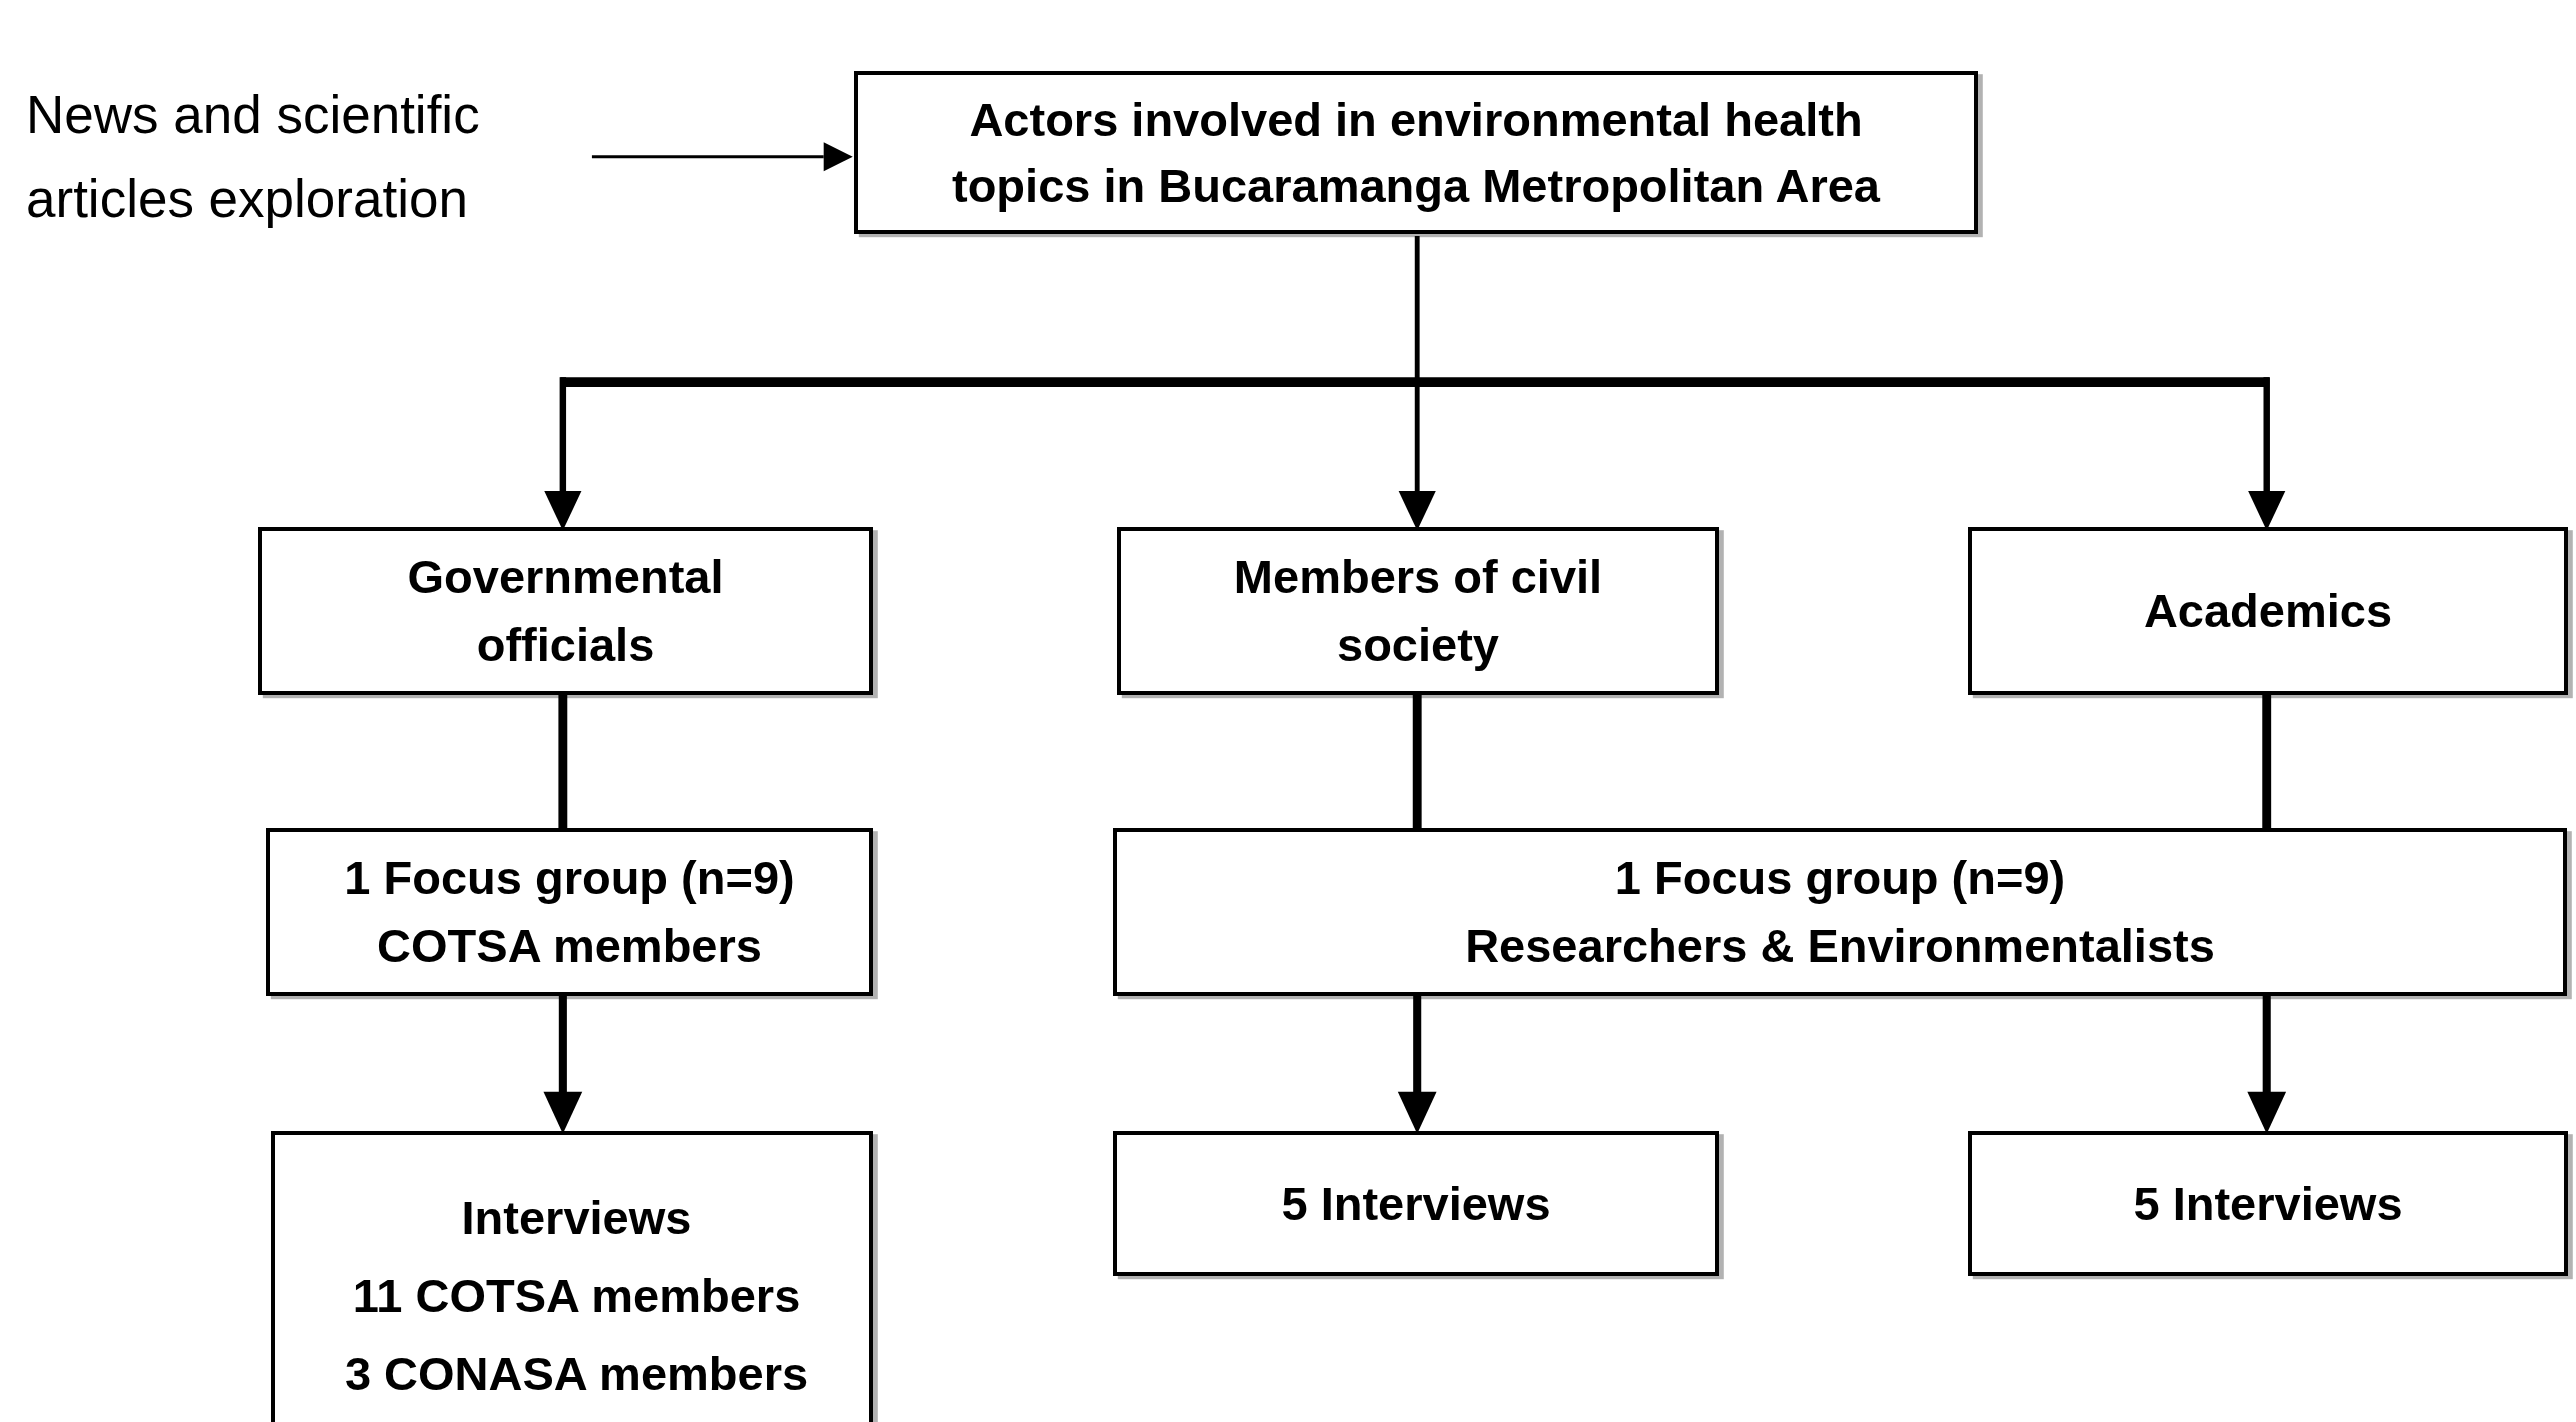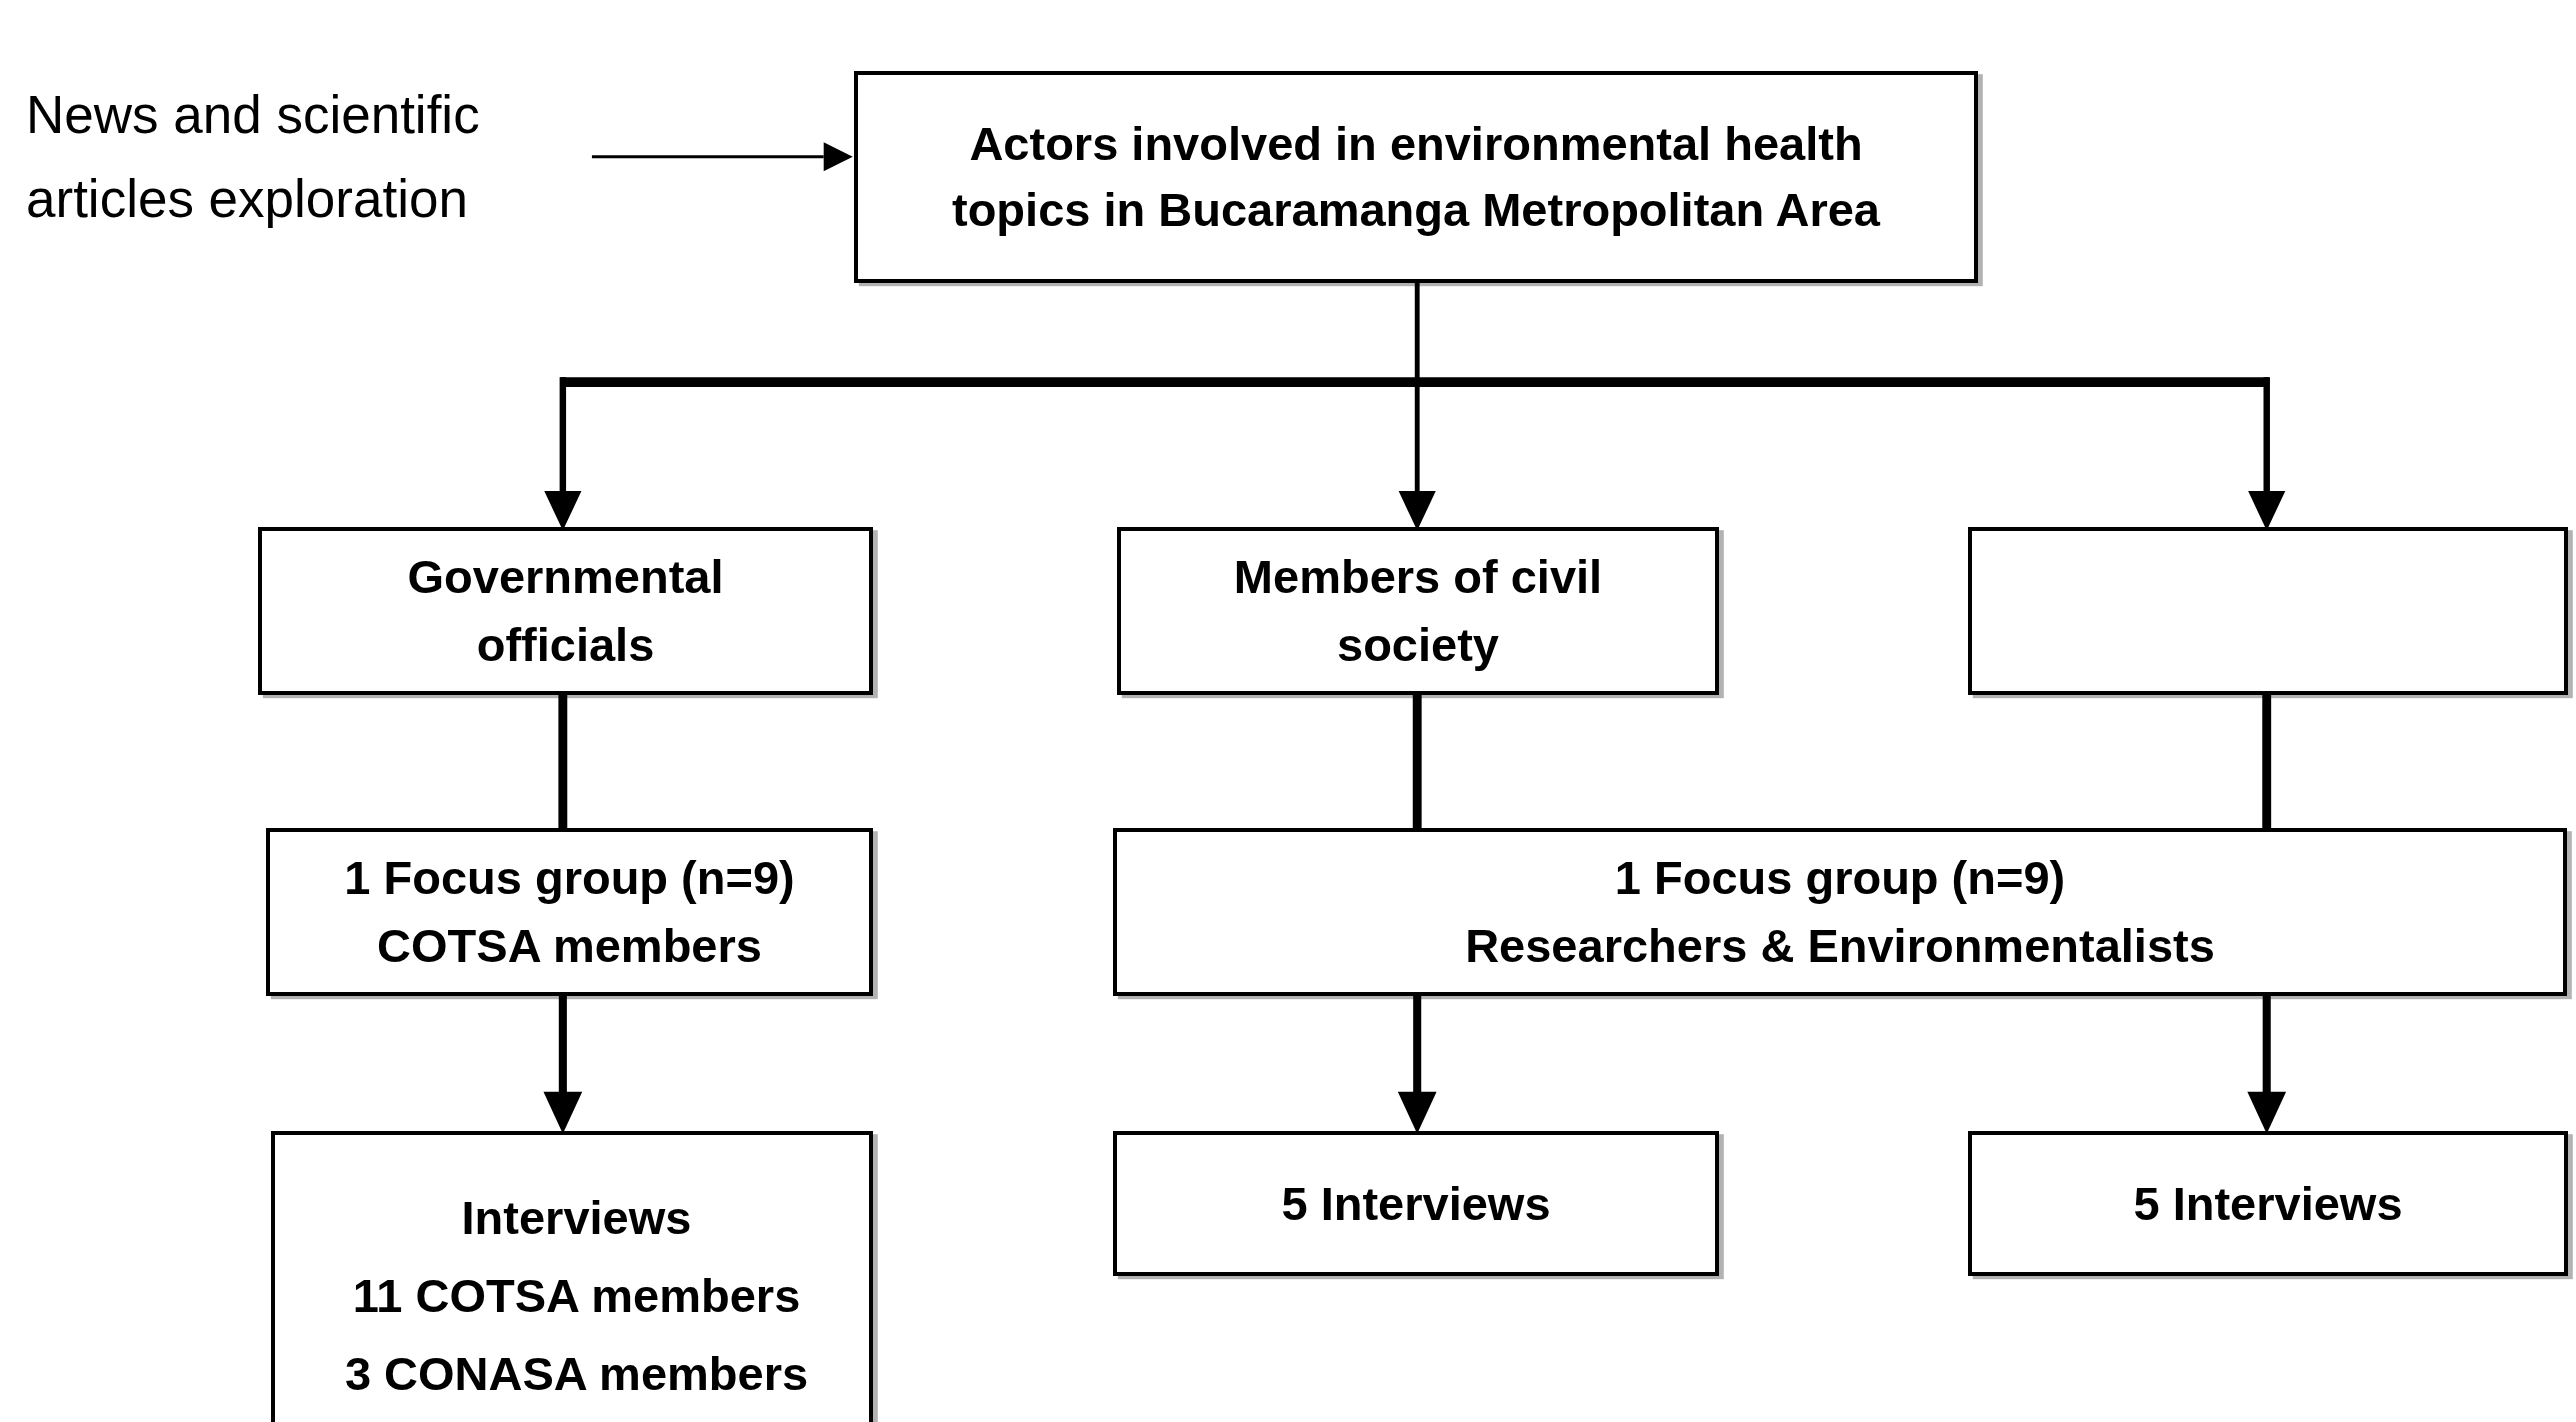--- a/index.html
+++ b/index.html
@@ -46,21 +46,21 @@
   #annotation {
     position: absolute;
     left: 26px;
     top: 31px;
     font-size: 53px;
     line-height: 84px;
     font-weight: 400;
     text-align: left;
     z-index: 2;
   }
-  #root-box        { left: 854px; top: 29px;   width: 1124px; height: 212px; line-height: 66px; }
+  #root-box        { left: 854px; top: 29px;   width: 1124px; height: 163px; line-height: 66px; }
   #gov-header-box  { left: 258px;  top: 485px;  width: 615px;  height: 168px; }
   #civil-header-box{ left: 1117px; top: 485px;  width: 602px;  height: 168px; }
   #acad-header-box { left: 1968px; top: 485px;  width: 600px;  height: 168px; }
   #gov-focus-box   { left: 266px;  top: 786px;  width: 607px;  height: 168px; }
   #shared-focus-box{ left: 1113px; top: 786px;  width: 1454px; height: 168px; }
   #gov-interviews-box  { left: 271px;  top: 1089px; width: 602px; height: 329px; line-height: 78px; padding-left: 9px; }
   #civil-interviews-box{ left: 1113px; top: 1089px; width: 606px; height: 145px; }
   #acad-interviews-box { left: 1968px; top: 1089px; width: 600px; height: 145px; }
 </style>
 </head>
@@ -111,20 +111,21 @@
     <div class="ln">Governmental</div>
     <div class="ln">officials</div>
   </div>
 
   <div id="civil-header-box" class="box">
     <div class="ln">Members of civil</div>
     <div class="ln">society</div>
   </div>
 
   <div id="acad-header-box" class="box">
+    <div class="ln">Academics</div>
   </div>
 
   <div id="gov-focus-box" class="box">
     <div class="ln">1 Focus group (n=9)</div>
     <div class="ln">COTSA members</div>
   </div>
 
   <div id="shared-focus-box" class="box">
     <div class="ln">1 Focus group (n=9)</div>
     <div class="ln">Researchers &amp; Environmentalists</div>

